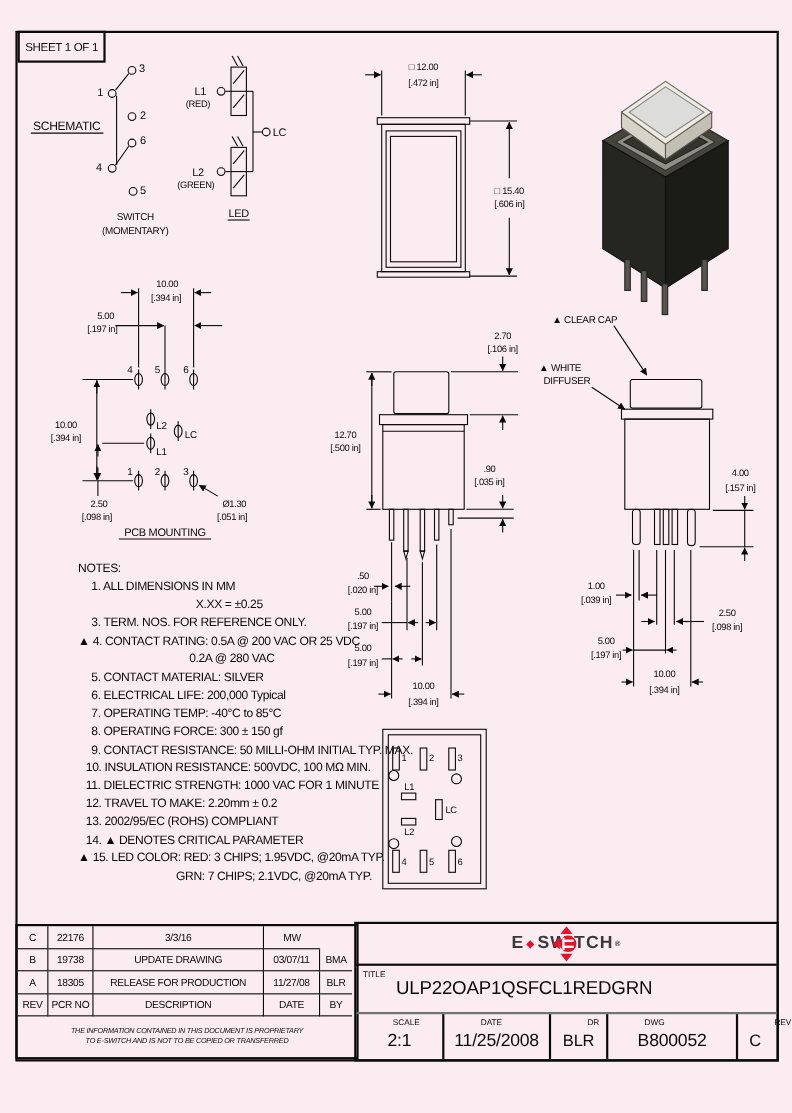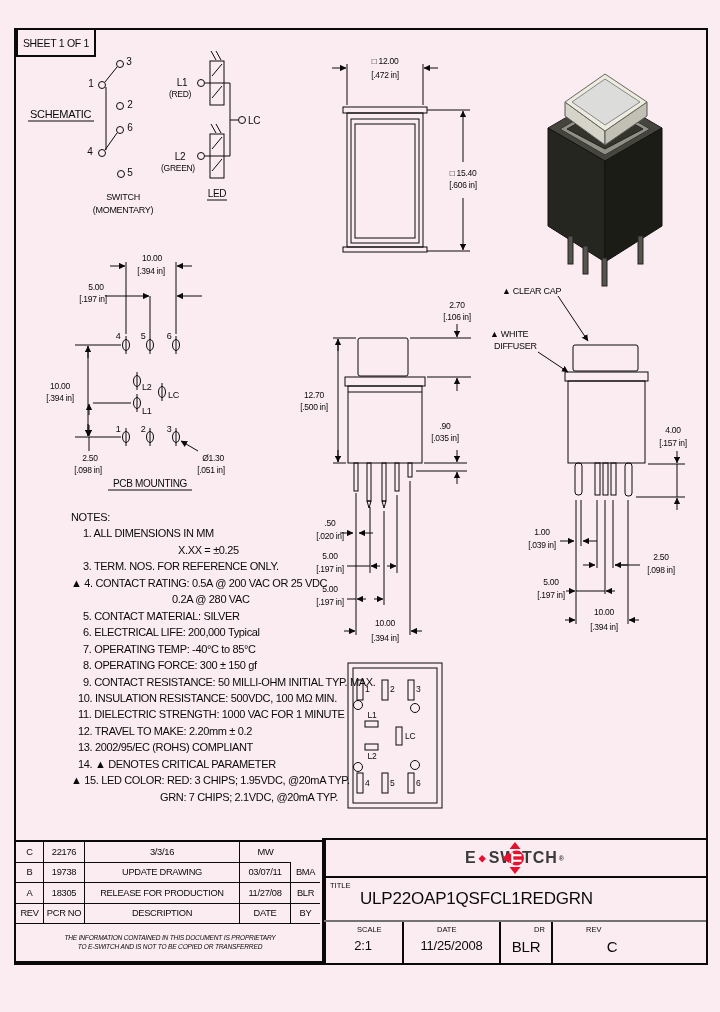--- a/index.html
+++ b/index.html
@@ -24,21 +24,21 @@
   .brand{font-size:16px;font-weight:bold;color:#3a3a3a;letter-spacing:1px;display:flex;align-items:center;}
   .brand .dia{color:#e8112d;font-size:9px;margin:0 2px;}
   .brand sup{font-size:7px;margin-left:1px;}
   .tb-title{height:42px;border-bottom:2px solid #737373;position:relative;}
   .tb-title .lbl{position:absolute;left:6px;top:3px;font-size:7.5px;letter-spacing:0;}
   .tb-title .val{position:absolute;left:36px;top:11px;font-size:17px;letter-spacing:-0.2px;}
   .tb-bottom{height:41px;display:grid;grid-template-columns:80px 97px 52px 118px 31px;}
   .tb-cell{border-right:2px solid #0a0a0a;position:relative;}
   .tb-cell:last-child{border-right:none;}
   .tb-cell .lbl{position:absolute;left:1px;top:3px;font-size:7.5px;margin-left:32px;}
-  .tb-cell .val{position:absolute;left:0;right:0;top:16px;text-align:center;font-size:13px;letter-spacing:-0.2px;}
+  .tb-cell .val{position:absolute;left:0;right:0;top:16px;text-align:center;font-size:16px;letter-spacing:-0.2px;}
   .tb-cell .big{font-size:15px;}
 </style>
 </head>
 <body>
 
 <svg width="0" height="0" style="position:absolute" aria-hidden="true">
   <defs>
     <marker id="ah" viewBox="0 0 10 10" refX="9.5" refY="5" markerWidth="6.5" markerHeight="6.5" orient="auto">
       <path d="M0,0 L10,5 L0,10 z" fill="#0a0a0a"></path>
     </marker>
@@ -433,17 +433,21 @@
     </div>
     <div class="tb-cell">
       <span class="lbl">DATE</span>
       <span class="val">11/25/2008</span>
     </div>
     <div class="tb-cell">
       <span class="lbl">DR</span>
       <span class="val big">BLR</span>
     </div>
     <div class="tb-cell">
+      <span class="lbl">DWG</span>
+      <span class="val">B800052</span>
+    </div>
+    <div class="tb-cell">
       <span class="lbl">REV</span>
       <span class="val big">C</span>
     </div>
   </div>
 </div>
 
 </body></html>

